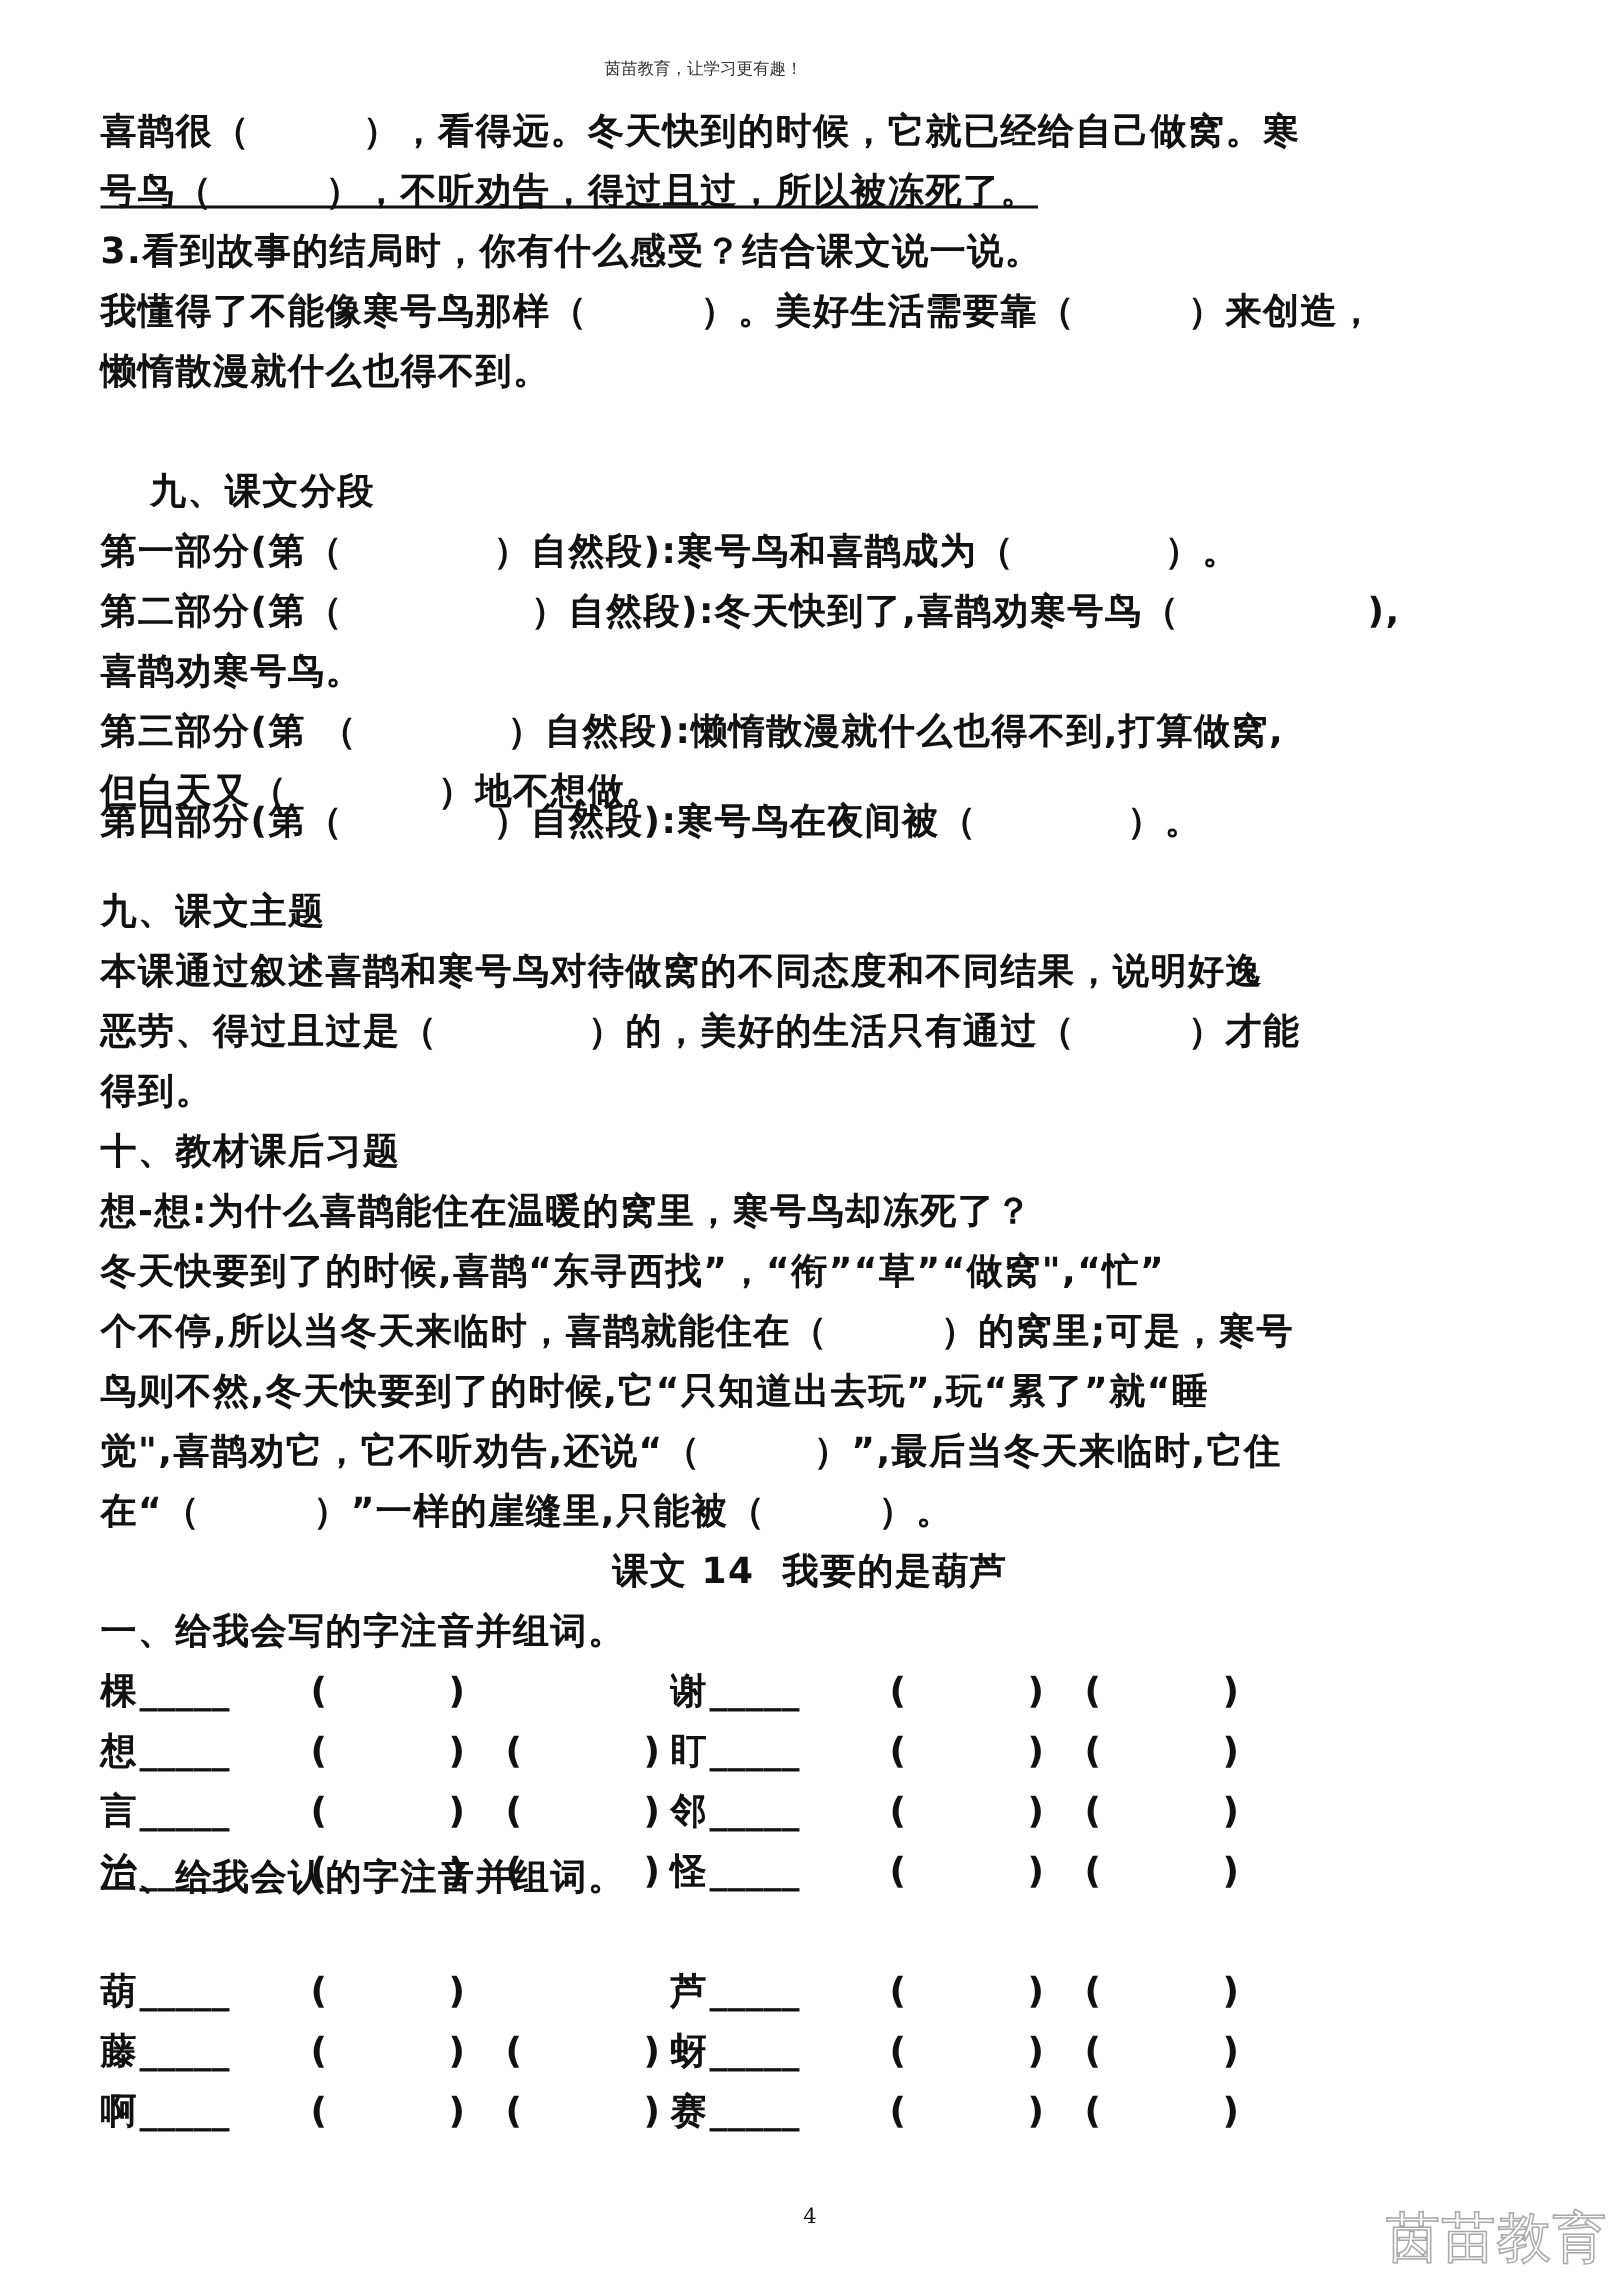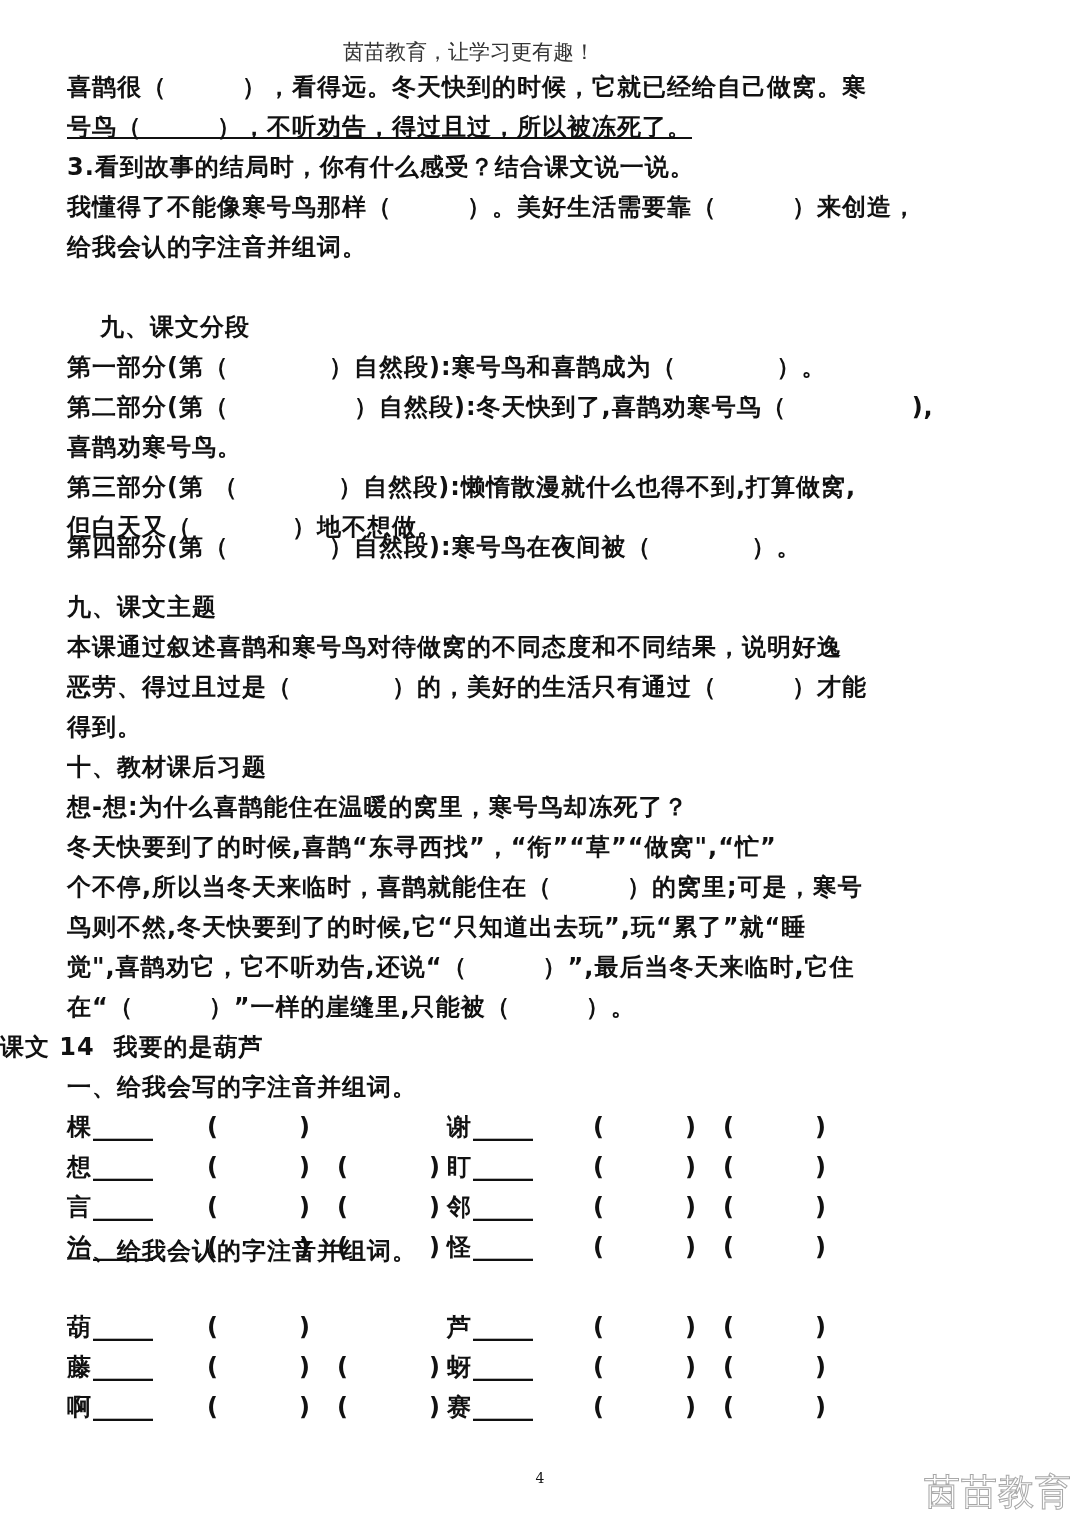--- a/index.html
+++ b/index.html
@@ -2,46 +2,46 @@
 <html><head>
 <meta charset="utf-8">
 <style>
   html, body { margin: 0; padding: 0; background: #ffffff; }
   body {
     width: 1080px; height: 1527px; position: relative; overflow: hidden;
     font-family: "DejaVu Sans", sans-serif; color: #111111;
   }
   .header {
     position: absolute; top: 38px; left: 0; width: 938px; text-align: center;
-    font-size: 21px; color: #333; font-family: Liberation Sans, sans-serif;
+    font-size: 11px; color: #333; font-family: Liberation Sans, sans-serif;
   }
   .line {
     position: absolute; left: 67px; font-size: 24px; font-weight: bold;
     white-space: pre; letter-spacing: 1px; line-height: 30px;
   }
-  .center { left: 0; width: 1080px; }
+  .center { left: 0; width: 1080px; text-align: center; }
   .grid-row { position: absolute; left: 67px; font-size: 24px; font-weight: bold; white-space: pre; line-height: 30px; }
   .cell { position: absolute; white-space: pre; }
   .pageno { position: absolute; top: 1470px; left: 0; width: 1080px; text-align: center; font-size: 14px; font-family: "DejaVu Serif", serif; }
   .watermark {
     position: absolute; left: 924px; top: 1468px; font-size: 36px; color: #ffffff;
     -webkit-text-stroke: 1px #a8a8a8; letter-spacing: 1px; font-family: "DejaVu Sans", sans-serif;
   }
 </style>
 </head>
 <body>
 
 <div class="header">茵苗教育，让学习更有趣！</div>
 
 <div id="lines">
     <div class="line" style="top: 72px;">喜鹊很（　　　），看得远。冬天快到的时候，它就已经给自己做窝。寒</div>
     <div class="line" style="top: 112px; text-decoration: underline;">号鸟（　　　），不听劝告，得过且过，所以被冻死了。</div>
     <div class="line" style="top: 152px;">3.看到故事的结局时，你有什么感受？结合课文说一说。</div>
     <div class="line" style="top: 192px;">我懂得了不能像寒号鸟那样（　　　）。美好生活需要靠（　　　）来创造，</div>
-    <div class="line" style="top: 232px;">给我会认的字注音并组词。</div>
+    <div class="line" style="top: 232px;">懒惰散漫就什么也得不到。</div>
     <div class="line" style="top: 312px; margin-left: 33px;">九、课文分段</div>
     <div class="line" style="top: 352px;">第一部分(第（　　　　）自然段):寒号鸟和喜鹊成为（　　　　）。</div>
     <div class="line" style="top: 392px;">第二部分(第（　　　　　）自然段):冬天快到了,喜鹊劝寒号鸟（　　　　　),</div>
     <div class="line" style="top: 432px;">喜鹊劝寒号鸟。</div>
     <div class="line" style="top: 472px;">第三部分(第 （　　　　）自然段):懒惰散漫就什么也得不到,打算做窝,</div>
     <div class="line" style="top: 512px;">但白天又（　　　　）地不想做。</div>
     <div class="line" style="top: 532px;">第四部分(第（　　　　）自然段):寒号鸟在夜间被（　　　　）。</div>
     <div class="line" style="top: 592px;">九、课文主题</div>
     <div class="line" style="top: 632px;">本课通过叙述喜鹊和寒号鸟对待做窝的不同态度和不同结果，说明好逸</div>
     <div class="line" style="top: 672px;">恶劳、得过且过是（　　　　）的，美好的生活只有通过（　　　）才能</div>

